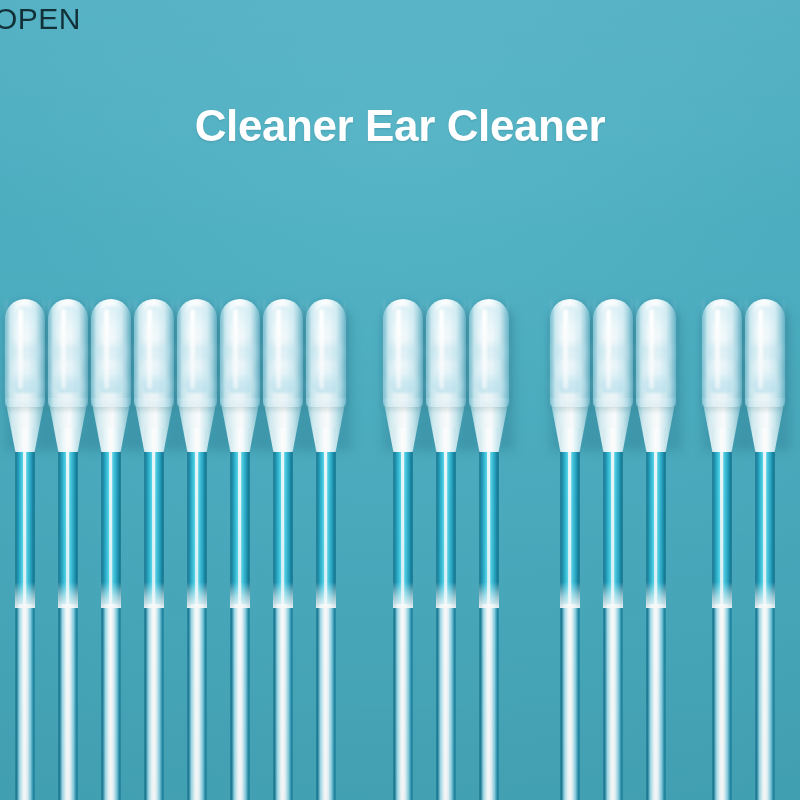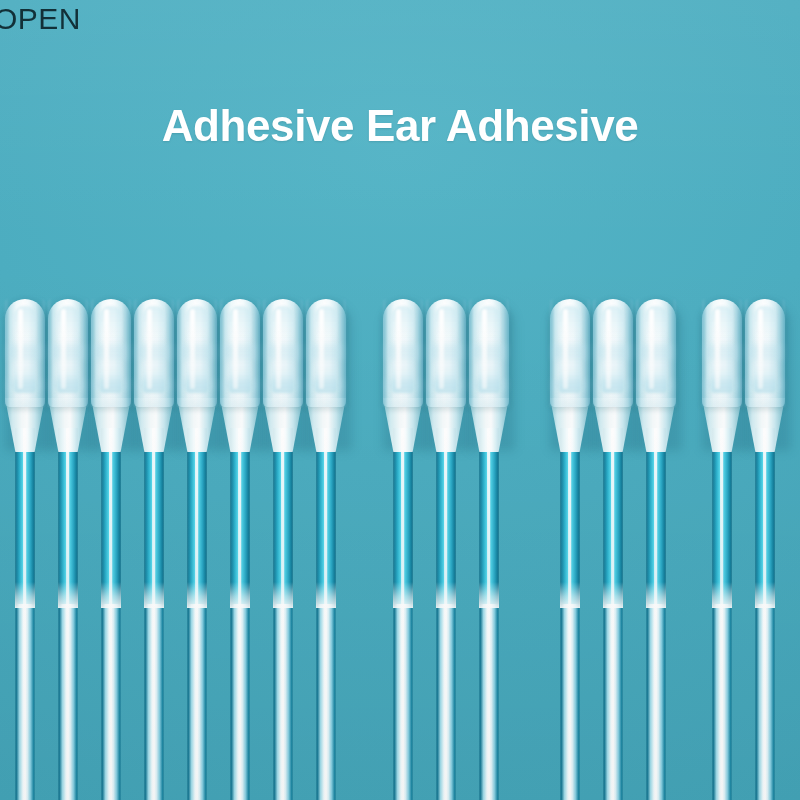--- a/index.html
+++ b/index.html
@@ -523,15 +523,15 @@
           <div class="tip-edge"></div>
           <div class="tip-edge right"></div>
         </div>
       </div>
     </div>
 
   <div class="bg-vignette"></div>
 
   <div class="open-tag">OPEN</div>
 
-  <div class="headline">Adhesive Ear Adhesive</div>
+  <div class="headline">Cleaner Ear Cleaner</div>
 
 </div>
 
 </body></html>

